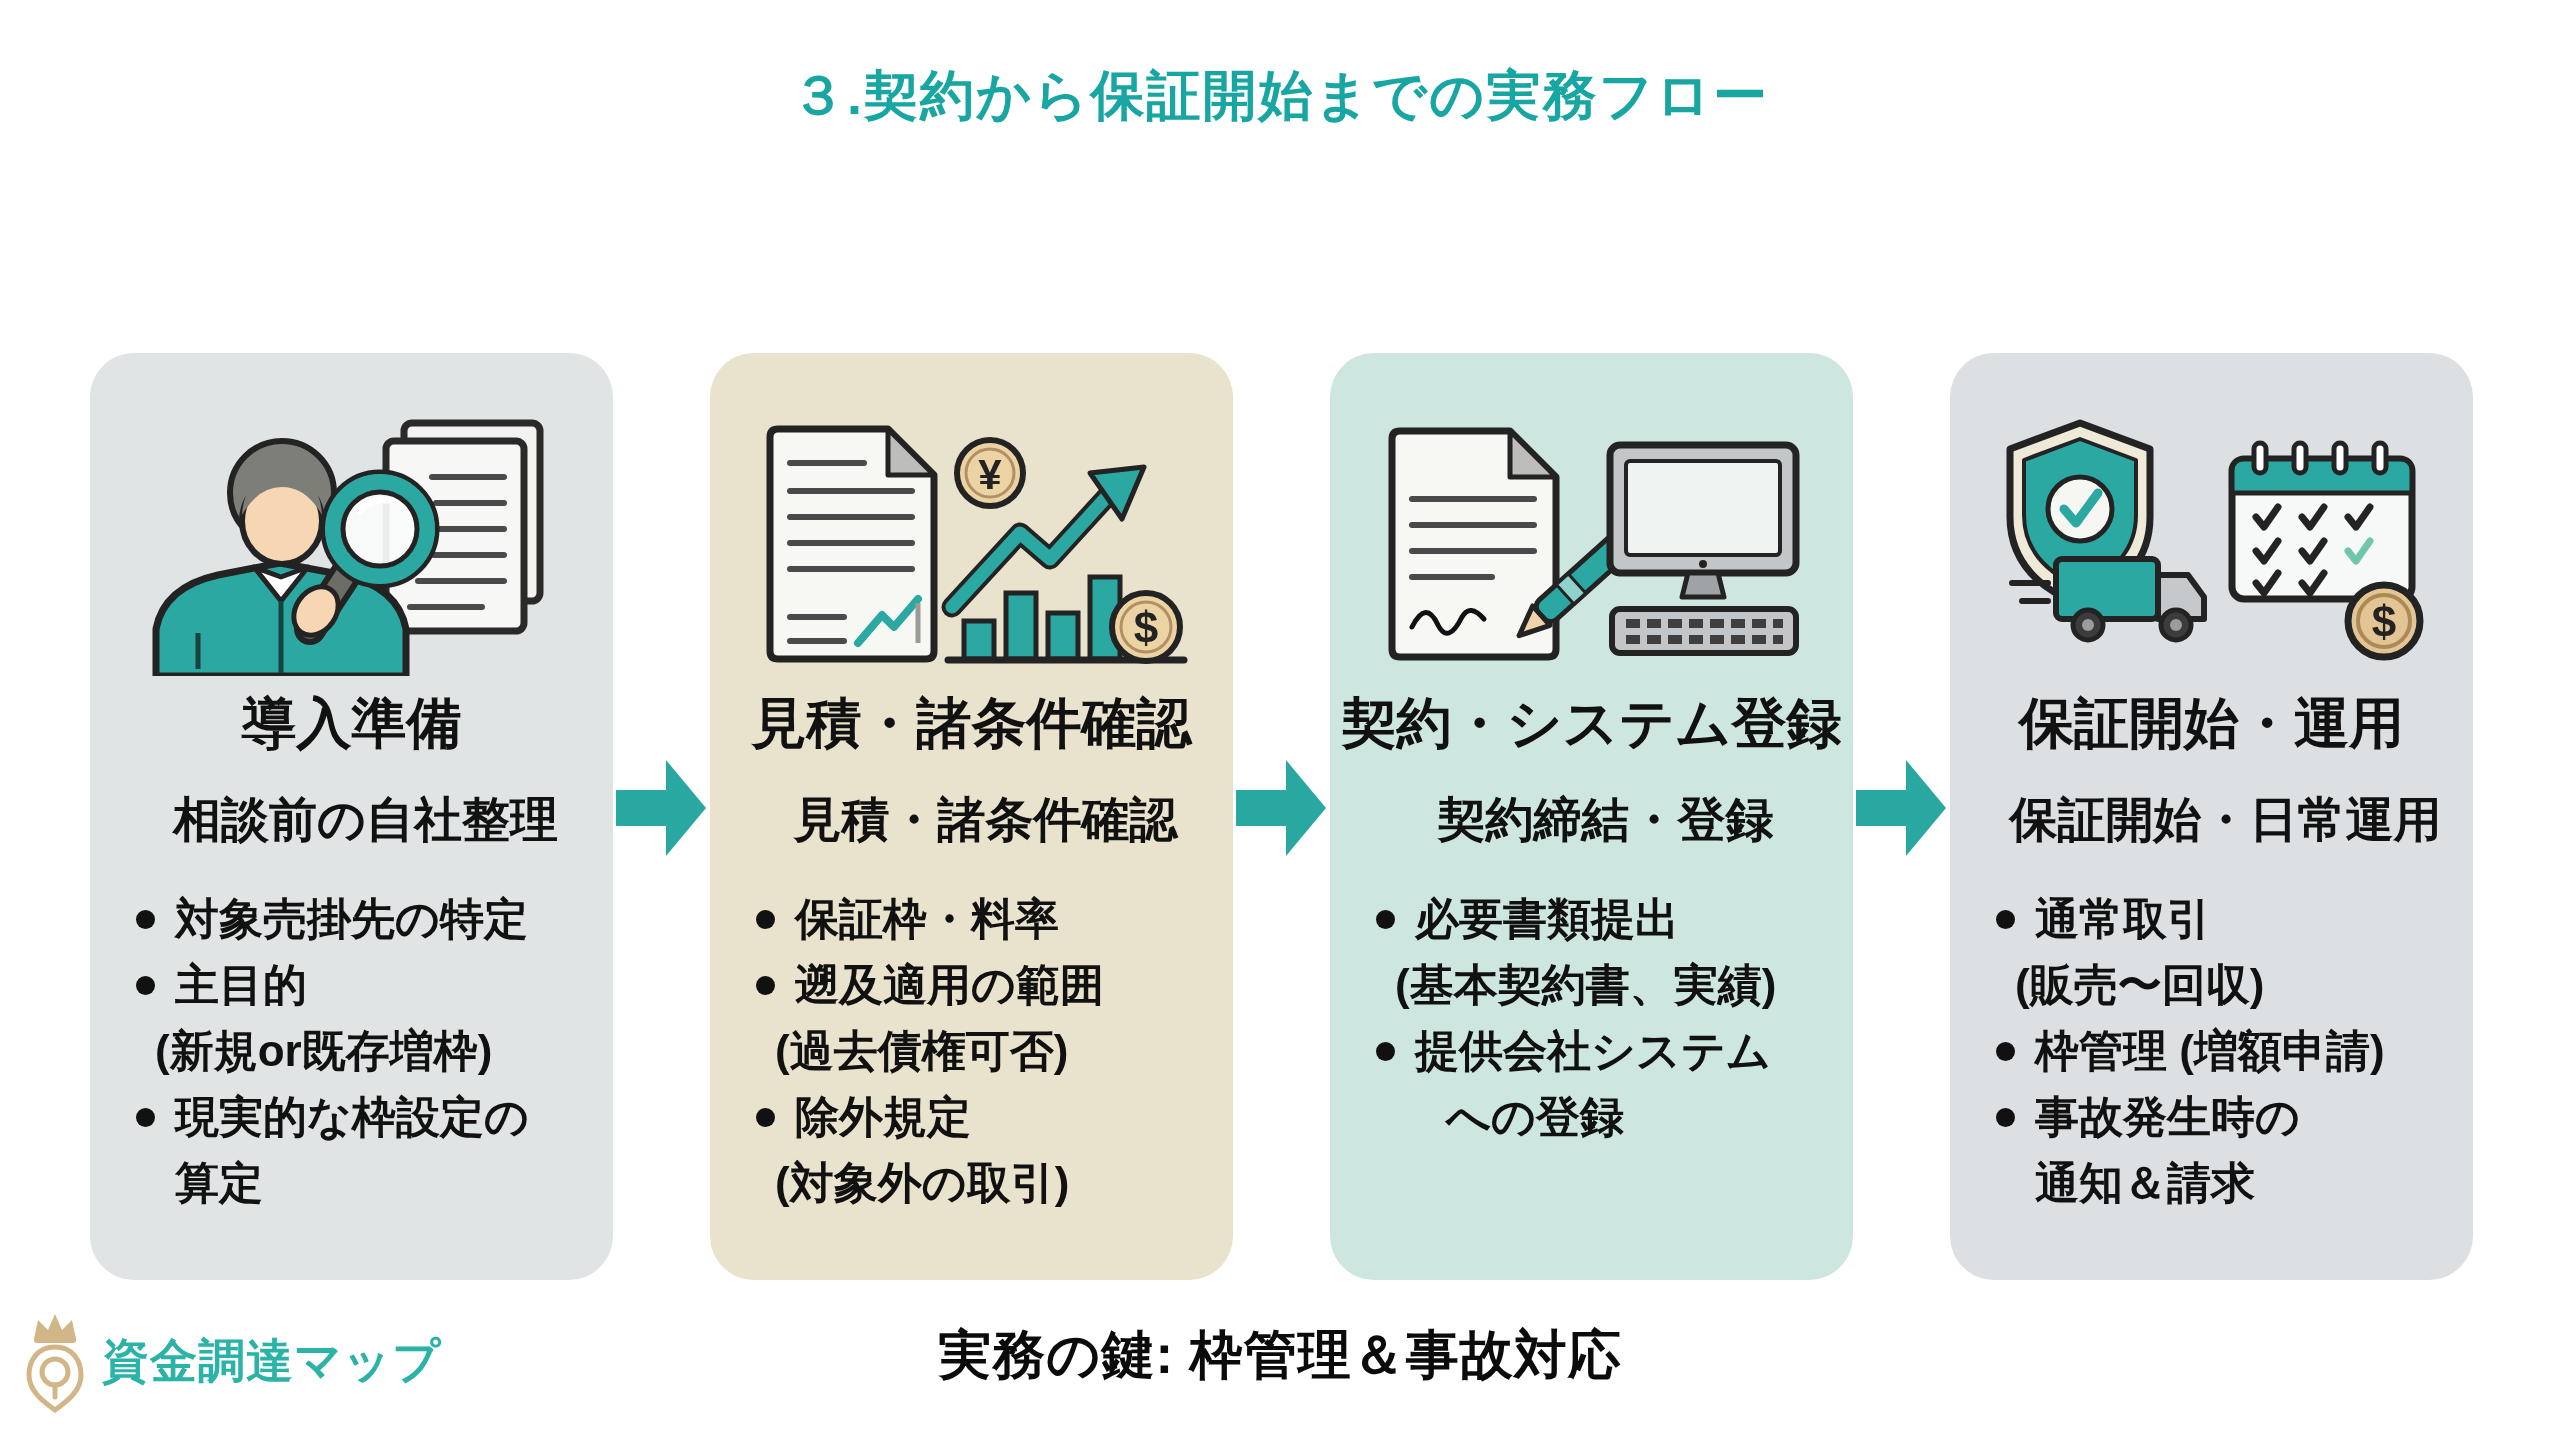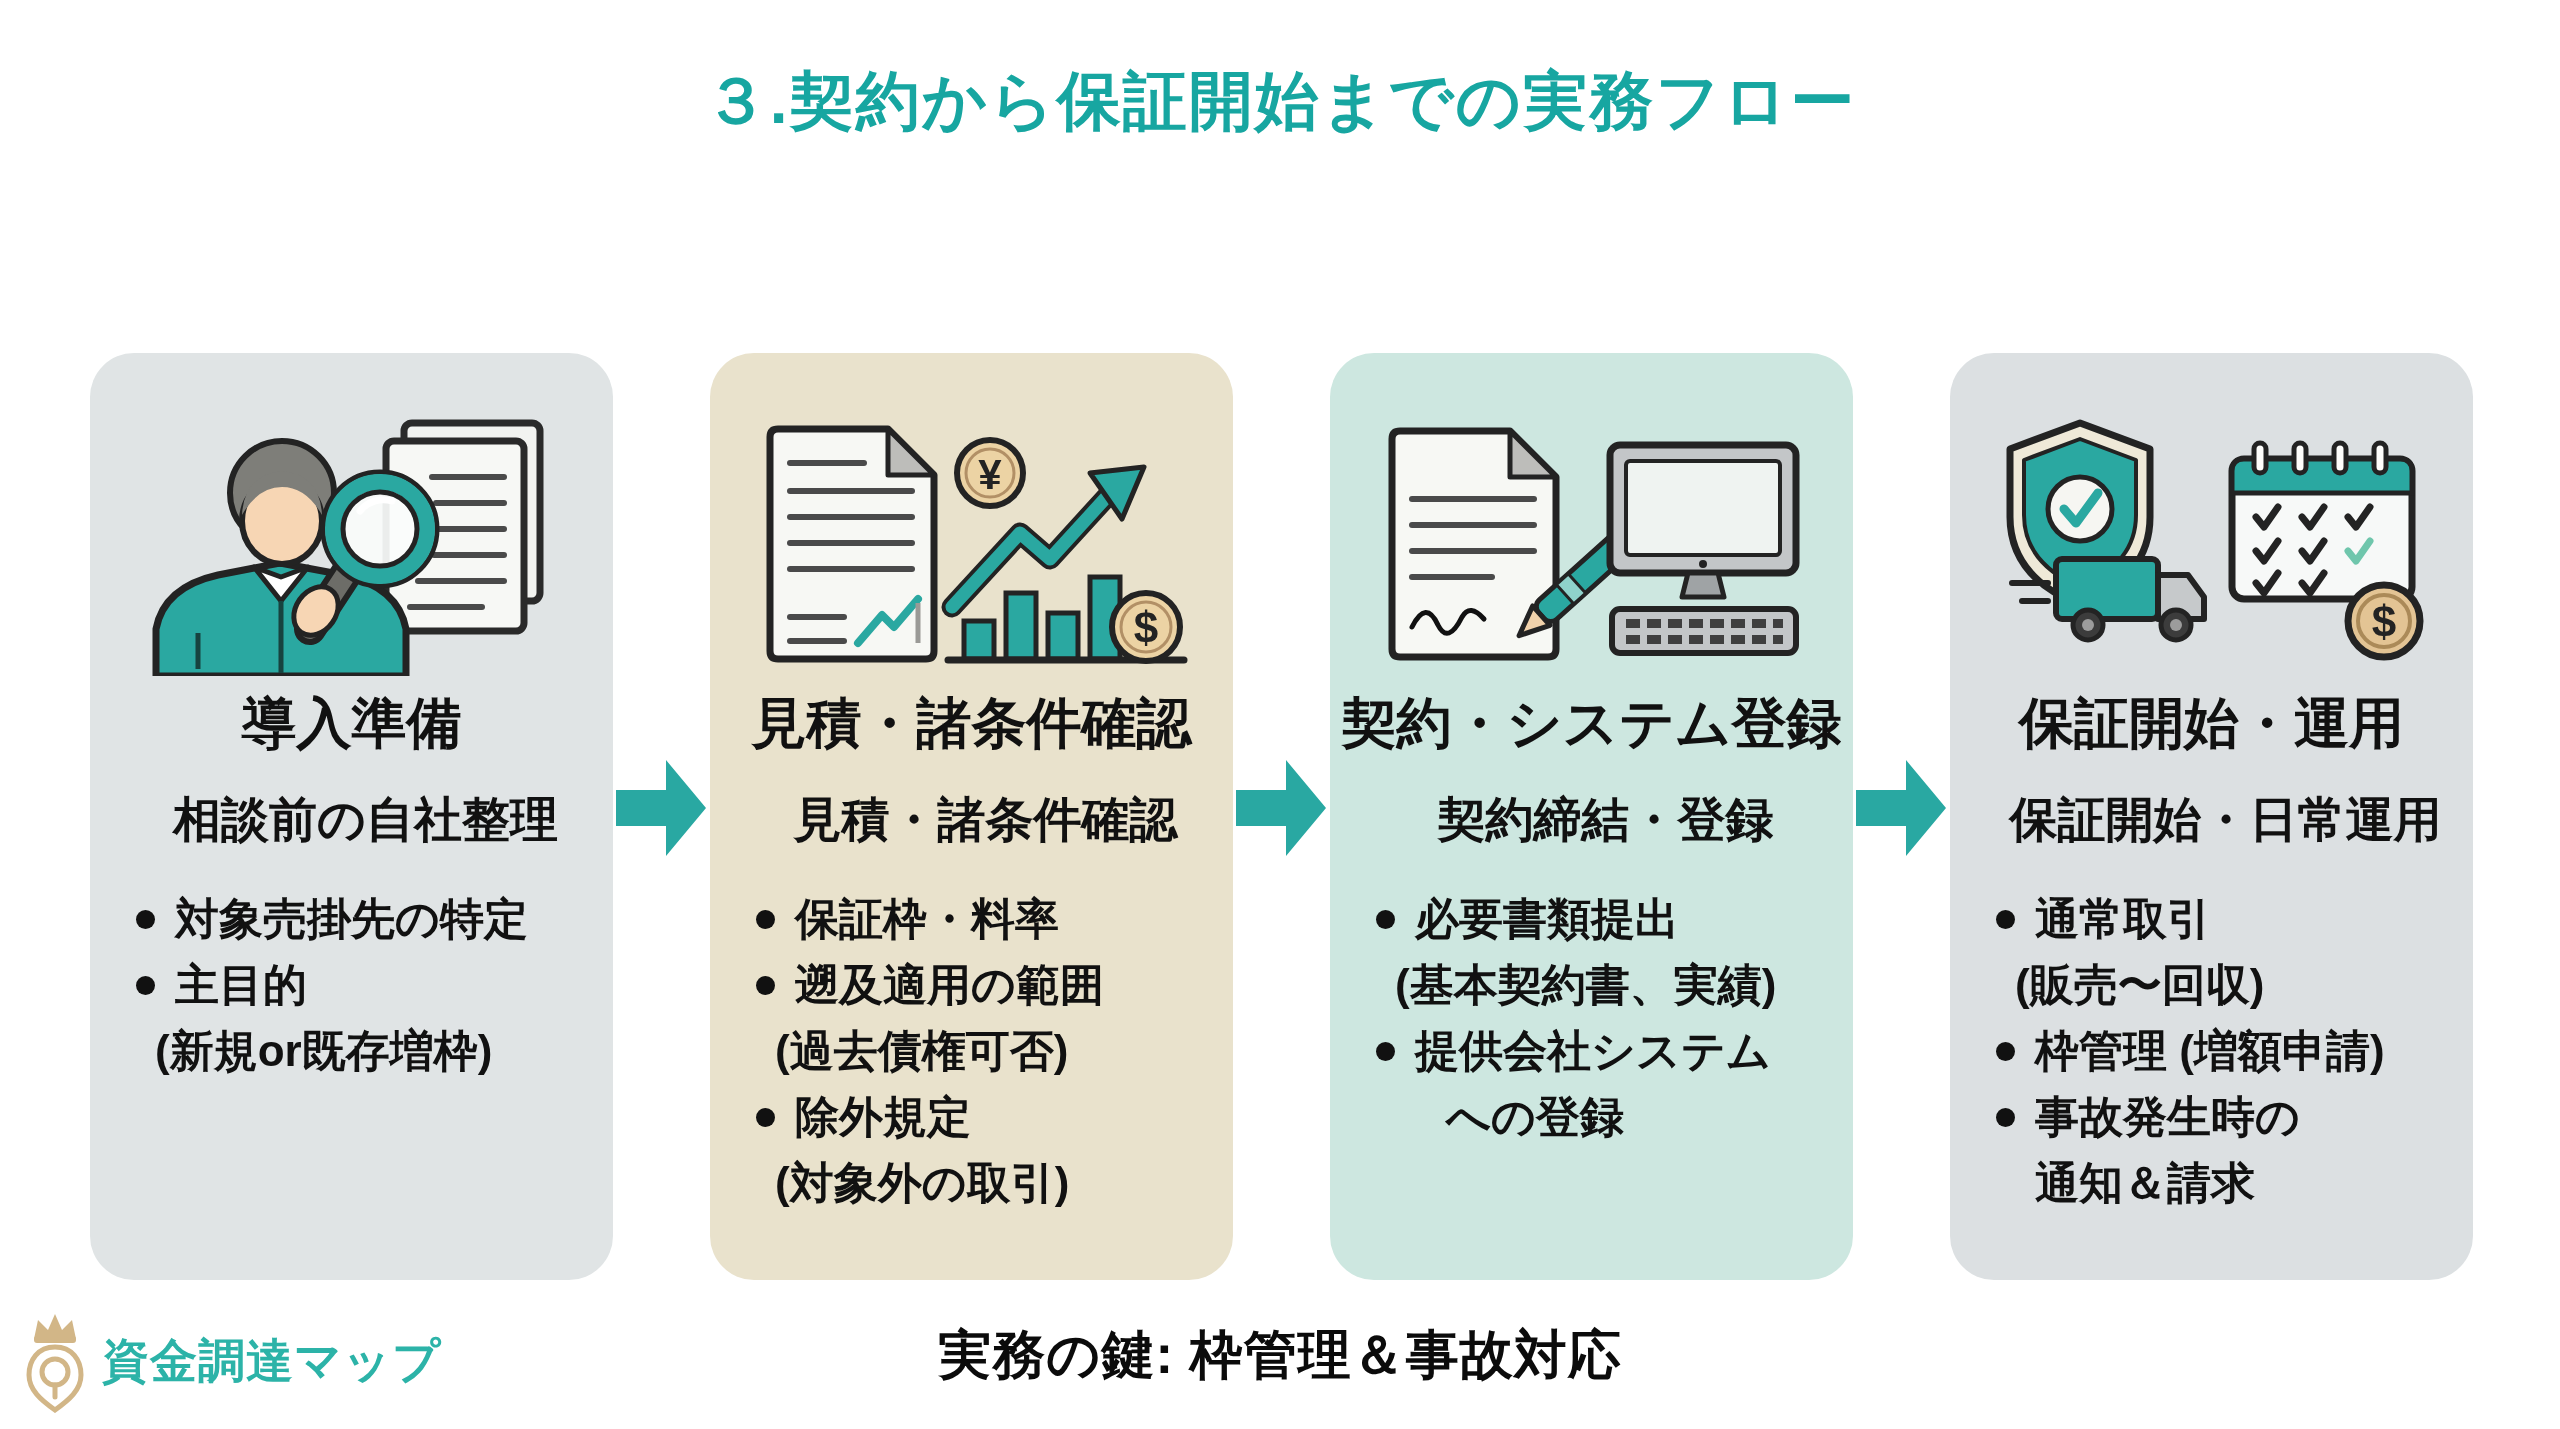--- a/index.html
+++ b/index.html
@@ -21,21 +21,21 @@
   body{
     background:var(--page-bg);
     font-family:"Liberation Sans","DejaVu Sans",sans-serif;
     color:var(--ink);
     overflow:hidden;
   }
   .page{position:relative;width:2560px;height:1429px;background:var(--page-bg);}
   .main-title{
     position:absolute;top:60px;left:0;right:0;
     text-align:center;
-    font-size:64px;line-height:1.3;font-weight:900;
+    font-size:54px;line-height:1.3;font-weight:900;
     color:var(--title-teal);
     letter-spacing:2px;
   }
   .flow{
     position:absolute;left:90px;top:353px;width:2383px;height:927px;
     display:flex;align-items:stretch;
   }
   .card{
     flex:1 1 0;
     border-radius:44px;
@@ -131,20 +131,24 @@
       </div>
       <h2 class="card-title">導入準備</h2>
       <h3 class="card-subtitle">相談前の自社整理</h3>
       <ul class="bullets">
           <li>
             <div class="b-line first">対象売掛先の特定</div>
           </li>
           <li>
             <div class="b-line first">主目的</div>
             <div class="b-line cont hang">(新規or既存増枠)</div>
+          </li>
+          <li>
+            <div class="b-line first">現実的な枠設定の</div>
+            <div class="b-line cont">算定</div>
           </li>
         </ul>
     </section>
 
     <div class="gap">
       <svg class="arrow-svg" width="92" height="106" viewBox="0 0 92 106">
         <polygon points="0,35 50,35 50,5 90,53 50,101 50,71 0,71" fill="var(--arrow-teal)"></polygon>
       </svg>
     </div>
 

